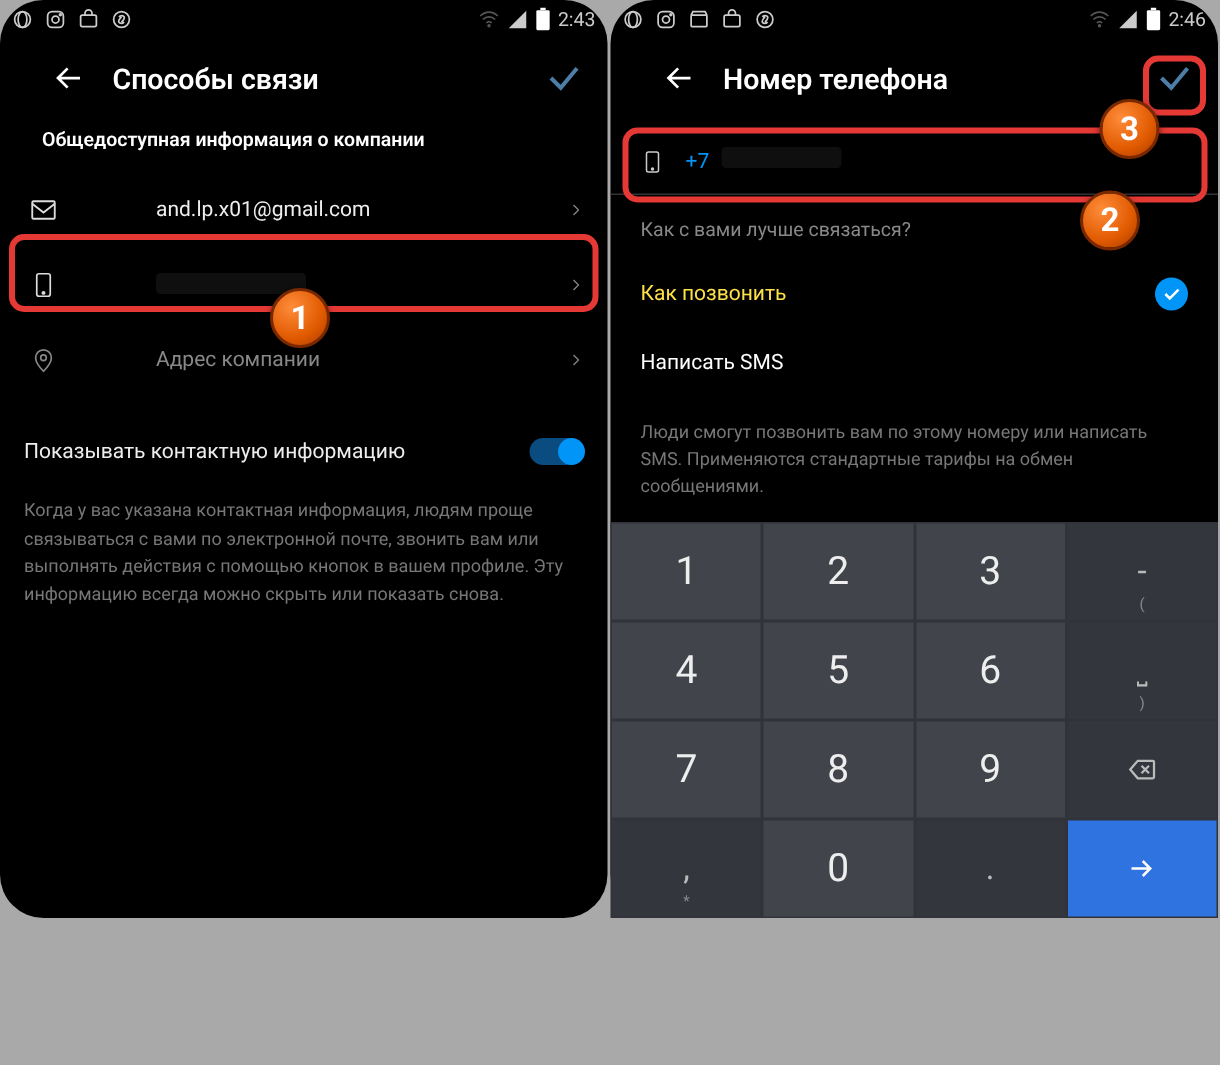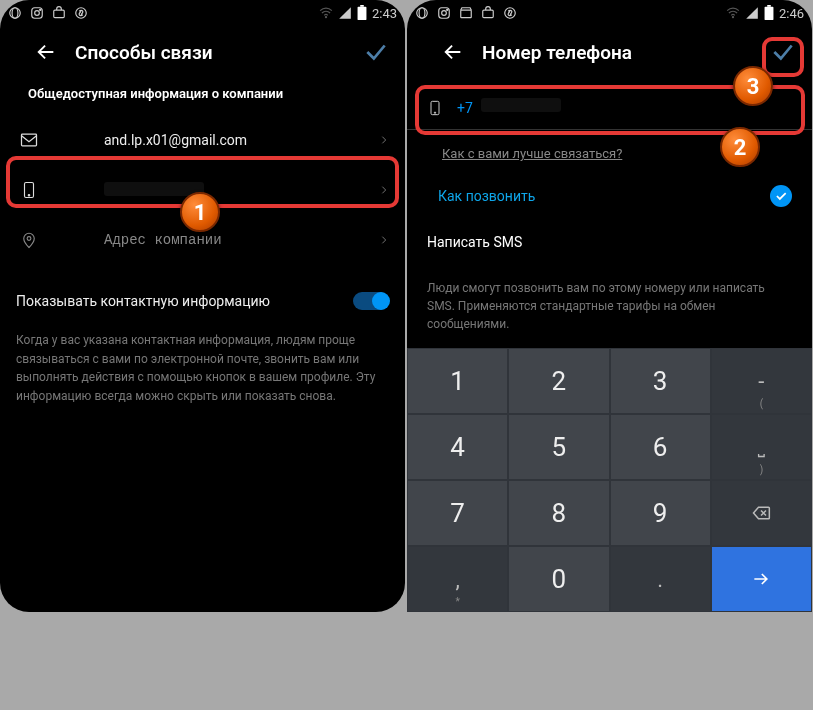--- a/index.html
+++ b/index.html
@@ -9,38 +9,38 @@
   .sb-left { display: flex; gap: 8px; align-items: center; }
   .sb-right { display: flex; gap: 4px; align-items: center; }
   .header { height: 52px; display: flex; align-items: center; padding: 0 12px; margin-left: 19px; }
   .back { width: 30px; height: 30px; display: flex; align-items: center; justify-content: center; }
   .title { font-size: 19px; font-weight: 600; margin-left: 14px; flex: 1; }
   .check-top { width: 34px; height: 30px; display: flex; align-items: center; justify-content: center; color: #4d7ea8; }
   .section-title { font-size: 13px; font-weight: 600; padding: 8px 16px 14px; color: #fff; margin-left: 12px; }
   .row { display: flex; align-items: center; height: 50px; padding: 0 16px; color: #ddd; position: relative; }
   .row .ic { width: 26px; display: flex; align-items: center; justify-content: center; margin-right: 18px; }
   .row .rlabel { flex: 1; font-size: 14px; color: #eee; margin-left: 44px; }
-  .row .muted { color: #888; font-family: Liberation Mono, monospace; }
+  .row .muted { color: #888; }
   .row .chev { color: #888; }
   .blurred { color: transparent; text-shadow: 0 0 10px rgba(200,200,200,0.5); background: rgba(100,100,100,0.15); border-radius: 3px; display: inline-block; min-width: 100px; height: 14px; }
   .toggle-row { display: flex; align-items: center; height: 52px; padding: 0 16px; margin-top: 10px; }
   .toggle-row .tlabel { flex: 1; font-size: 14px; color: #eee; }
   .switch { width: 36px; height: 18px; background: #0a4b80; border-radius: 10px; position: relative; }
   .switch::after { content: ""; width: 18px; height: 18px; background: #0095f6; border-radius: 50%; position: absolute; right: -1px; top: 0; }
   .help { font-size: 12px; color: #777; padding: 4px 16px 0; line-height: 1.55; }
   .hl-red { border: 4px solid #e53935; border-radius: 10px; position: absolute; pointer-events: none; z-index: 5; }
   .marker { width: 40px; height: 40px; border-radius: 50%; background: radial-gradient(circle at 35% 30%, #ff8c3a, #e05a00 60%, #a83a00); position: absolute; display: flex; align-items: center; justify-content: center; font-size: 22px; font-weight: 700; color: #fff; border: 2px solid #7a2800; box-shadow: 0 2px 4px rgba(0,0,0,0.6); z-index: 6; }
   
   .input-row { display: flex; align-items: center; height: 44px; padding: 0 20px; border-bottom: 1px solid #333; }
   .input-row .ic { margin-right: 14px; }
   .input-row .cc { color: #0095f6; font-size: 14px; margin-right: 8px; }
-  .q { font-size: 13px; color: #888; padding: 16px 35px 12px; text-decoration: underline; }
+  .q { font-size: 13px; color: #888; padding: 16px 20px 12px; }
   .opt { display: flex; align-items: center; height: 46px; padding: 0 20px; font-size: 14px; }
   .opt .olabel { flex: 1; }
-  .opt.selected .olabel { color: #0ea5e9; margin-left: 11px; }
+  .opt.selected .olabel { color: #fde047; }
   .optcheck { width: 22px; height: 22px; border-radius: 50%; background: #0095f6; display: flex; align-items: center; justify-content: center; }
   .info { font-size: 12px; color: #777; padding: 14px 20px; line-height: 1.5; }
   
   .keypad-wrap { margin-top: auto; background: #30343a; }
   .krow { display: flex; }
   .key { flex: 1; height: 64px; display: flex; align-items: center; justify-content: center; font-size: 26px; color: #eee; margin: 1px; background: #41454b; position: relative; }
   .key.side { background: #33373d; font-size: 22px; color: #bbb; }
   .key.enter { background: #2f73e0; color: #fff; }
   .subk { position: absolute; bottom: 4px; font-size: 10px; color: #888; }
   svg { display: block; }

